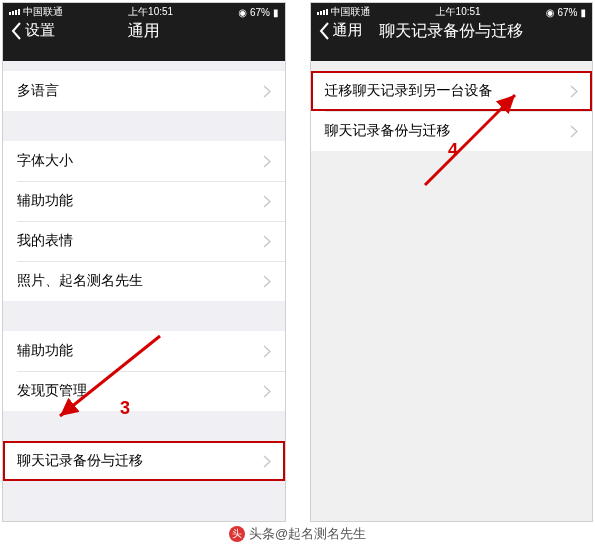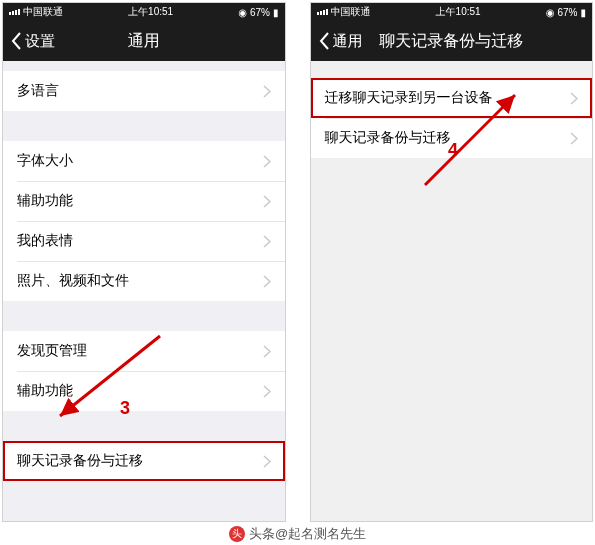--- a/index.html
+++ b/index.html
@@ -39,21 +39,21 @@
   .signal span { width: 2px; background: #fff; display: inline-block; }
   .signal span:nth-child(1){height:3px}
   .signal span:nth-child(2){height:4px}
   .signal span:nth-child(3){height:5px}
   .signal span:nth-child(4){height:6px}
   .nav-bar {
     background: #1c1c1c;
     color: #fff;
     height: 40px;
     display: flex;
-    align-items: center;
+    align-items: flex-start;
     position: relative;
   }
   .nav-back {
     display: flex;
     align-items: center;
     padding: 0 8px;
     font-size: 15px;
     cursor: pointer;
   }
   .nav-back svg { width: 12px; height: 18px; }
@@ -100,21 +100,21 @@
     position: absolute;
     width: 26px; height: 26px;
     background: #fff;
     border-radius: 50%;
     top: 1px; left: 1px;
     box-shadow: 0 1px 3px rgba(0,0,0,0.2);
   }
   .highlight {
     box-shadow: inset 0 0 0 2px #c00000;
   }
-  .phone:nth-child(2) .group.first { margin-top: 17px; }
+  .phone:nth-child(2) .group.first { margin-top: 10px; }
   .phone:nth-child(2) { background: #f0f0f0; }
 
   
   .arrow {
     position: absolute;
     pointer-events: none;
   }
   .arrow-num {
     position: absolute;
     color: #d40000;
@@ -209,41 +209,41 @@
       </div>
       <div class="row">
         <span>我的表情</span>
         <span class="chev">
             <svg viewBox="0 0 8 13">
               <path d="M1 1 L7 6.5 L1 12" stroke="#c7c7cc" stroke-width="1.5" fill="none"></path>
             </svg>
           </span>
       </div>
       <div class="row">
-        <span>照片、视频和文件</span>
+        <span>照片、起名测名先生</span>
         <span class="chev">
             <svg viewBox="0 0 8 13">
               <path d="M1 1 L7 6.5 L1 12" stroke="#c7c7cc" stroke-width="1.5" fill="none"></path>
             </svg>
           </span>
       </div>
     </div>
 
 
     <div class="group">
       <div class="row">
+        <span>辅助功能</span>
+        <span class="chev">
+            <svg viewBox="0 0 8 13">
+              <path d="M1 1 L7 6.5 L1 12" stroke="#c7c7cc" stroke-width="1.5" fill="none"></path>
+            </svg>
+          </span>
+      </div>
+      <div class="row">
         <span>发现页管理</span>
-        <span class="chev">
-            <svg viewBox="0 0 8 13">
-              <path d="M1 1 L7 6.5 L1 12" stroke="#c7c7cc" stroke-width="1.5" fill="none"></path>
-            </svg>
-          </span>
-      </div>
-      <div class="row">
-        <span>辅助功能</span>
         <span class="chev">
             <svg viewBox="0 0 8 13">
               <path d="M1 1 L7 6.5 L1 12" stroke="#c7c7cc" stroke-width="1.5" fill="none"></path>
             </svg>
           </span>
       </div>
     </div>
 
     <div class="group">
       <div class="row highlight">

